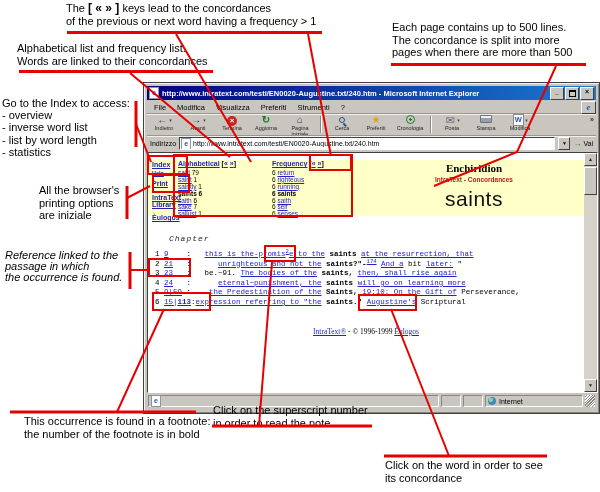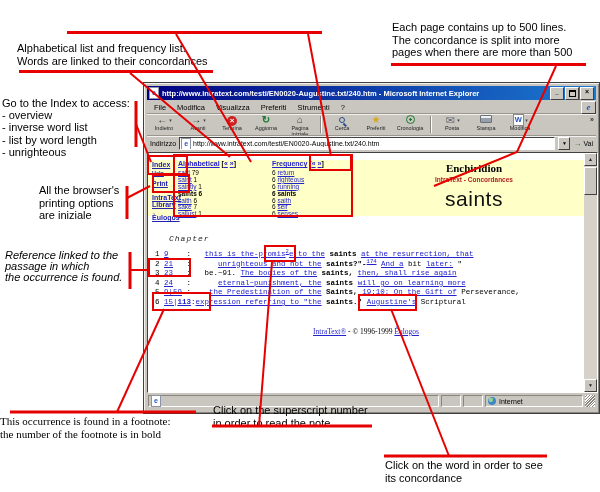--- a/index.html
+++ b/index.html
@@ -8,21 +8,21 @@
 
   
   .ann{position:absolute;font-size:11px;line-height:12.5px;z-index:2;white-space:nowrap;}
   .ann .keys{font-weight:bold;font-size:12px;}
   #ann-top-keys{left:66px;top:2px;}
   #ann-alpha-freq{left:17px;top:42px;}
   #ann-pages{left:392px;top:21px;}
   #ann-index{left:2px;top:97px;line-height:12.2px;}
   #ann-printing{left:39px;top:184px;}
   #ann-reference{left:5px;top:250px;line-height:11px;font-style:italic;}
-  #ann-footnote{left:0;top:415px;font-family:Liberation Serif, serif;}
+  #ann-footnote{left:24px;top:415px;}
   #ann-superscript{left:213px;top:404px;}
   #ann-wordclick{left:385px;top:459px;}
 
   svg.overlay{position:absolute;left:0;top:0;z-index:4;pointer-events:none;}
   .redbox{position:absolute;border:2px solid #e60000;z-index:3;pointer-events:none;}
   #bx-index{left:147px;top:155px;width:37px;height:16px;}
   #bx-print{left:152px;top:174px;width:34px;height:15px;}
   #bx-lists{left:173px;top:154px;width:176px;height:59px;}
   #bx-freqnav{left:309px;top:154px;width:39px;height:13px;}
   #bx-ref{left:148px;top:258px;width:39px;height:15px;}
@@ -145,35 +145,39 @@
   .pane-net{width:92px;}
   .globe{display:inline-block;width:8px;height:8px;border-radius:50%;
          background:radial-gradient(circle at 35% 35%,#8fd18f 0 2px,#3f86c9 2.5px);}
   .grip{width:10px;background:repeating-linear-gradient(135deg,#fff 0 1px,#8a867f 1px 2px);}
 </style>
 </head>
 <body>
 
 <div class="canvas">
 
+  <div class="ann" id="ann-top-keys">
+    <div><span>The </span><span class="keys">[ « » ]</span><span> keys lead to the concordances</span></div>
+    <div>of the previous or next word having a frequency &gt; 1</div>
+  </div>
   <div class="ann" id="ann-alpha-freq">
       <div class="ann-line">Alphabetical list and frequency list.</div>
       <div class="ann-line">Words are linked to their concordances</div>
     </div>
   <div class="ann" id="ann-pages">
       <div class="ann-line">Each page contains up to 500 lines.</div>
       <div class="ann-line">The concordance is split into more</div>
       <div class="ann-line">pages when there are more than 500</div>
     </div>
   <div class="ann" id="ann-index">
       <div class="ann-line">Go to the Index to access:</div>
       <div class="ann-line">- overview</div>
       <div class="ann-line">- inverse word list</div>
       <div class="ann-line">- list by word length</div>
-      <div class="ann-line">- unrighteous</div>
+      <div class="ann-line">- statistics</div>
     </div>
   <div class="ann" id="ann-printing">
       <div class="ann-line">All the browser's</div>
       <div class="ann-line">printing options</div>
       <div class="ann-line">are iniziale</div>
     </div>
   <div class="ann" id="ann-reference">
       <div class="ann-line">Reference linked to the</div>
       <div class="ann-line">passage in which</div>
       <div class="ann-line">the occurrence is found.</div>

